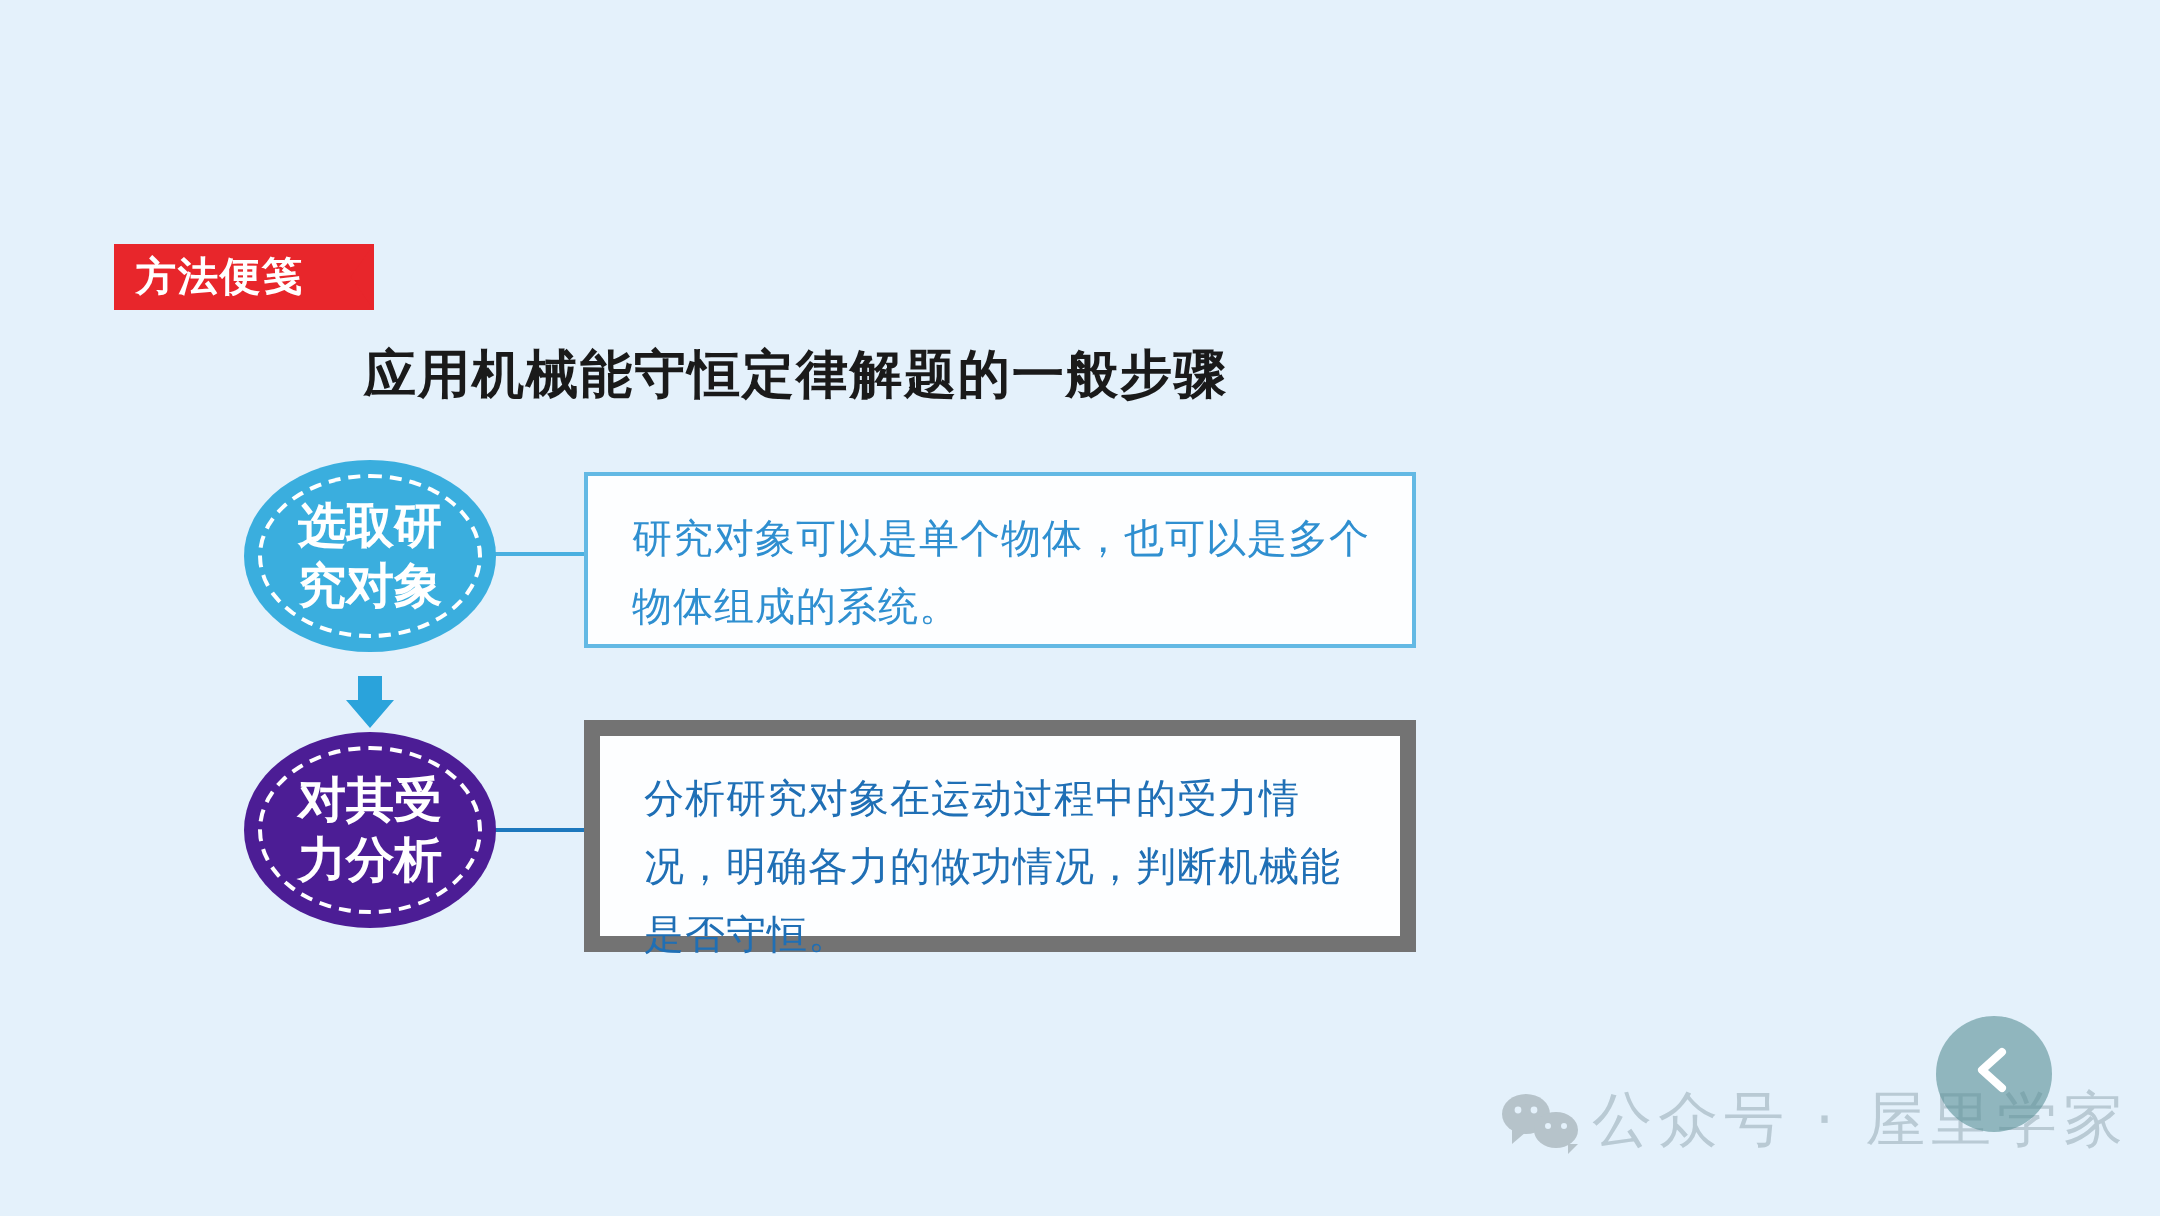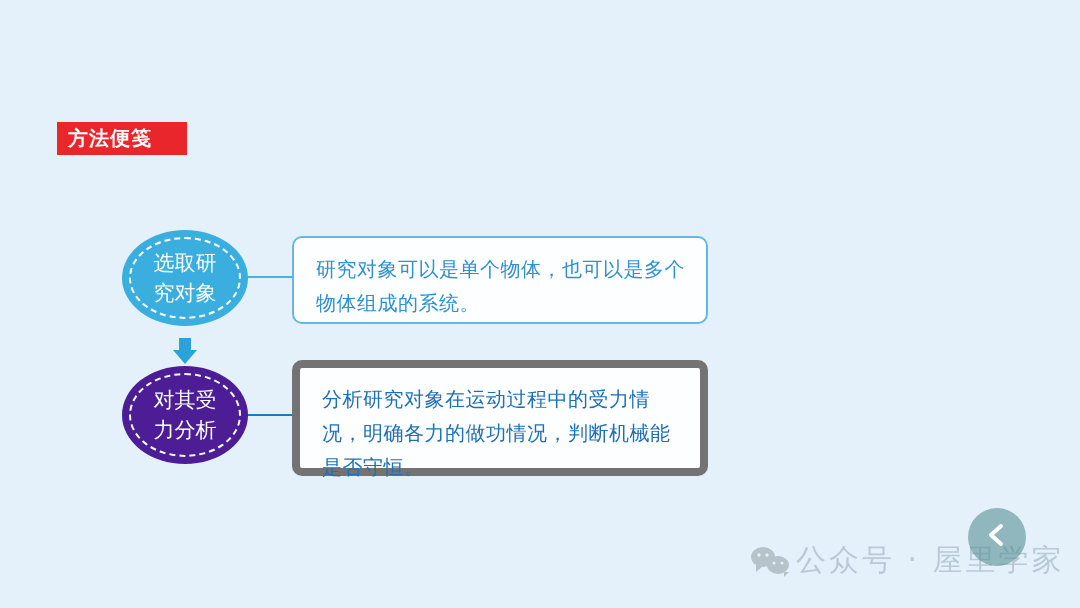--- a/index.html
+++ b/index.html
@@ -95,23 +95,23 @@
     right: 7px;
     bottom: 7px;
     border: 2px dashed #ffffff;
     border-radius: 50%;
     box-sizing: border-box;
   }
   .ellipse .etext {
     position: relative;
     z-index: 2;
     color: #ffffff;
-    font-size: 21px;
+    font-size: 24px;
     line-height: 30px;
-    font-weight: normal;
+    font-weight: bold;
     width: 76px;
     font-family: "DejaVu Sans", "Liberation Sans", sans-serif;
   }
   #ellipse-1 {
     left: 122px;
     top: 230px;
     width: 126px;
     height: 96px;
     background: #3aaede;
   }
@@ -129,21 +129,21 @@
     left: 170px;
     top: 336px;
     width: 30px;
     height: 30px;
   }
 
   
   .textbox {
     position: absolute;
     background: #fdfeff;
-    border-radius: 10px;
+    border-radius: 0;
     box-sizing: border-box;
     padding: 14px 20px 20px 22px;
   }
   #textbox-1 {
     left: 292px;
     top: 236px;
     width: 416px;
     height: 88px;
     border: 2px solid #63b9e4;
   }
@@ -204,20 +204,21 @@
 </style>
 </head>
 <body>
 
 <div id="slide">
 
   <div id="ribbon"></div>
   <div id="ribbon-notch"></div>
   <div id="ribbon-label">方法便笺</div>
 
+  <div id="heading">应用机械能守恒定律解题的一般步骤</div>
 
   <div class="connector" id="connector-1"></div>
   <div class="connector" id="connector-2"></div>
 
   <div class="ellipse" id="ellipse-1">
     <div class="dash-ring"></div>
     <div class="etext">
       <div>选取研</div>
       <div>究对象</div>
     </div>

